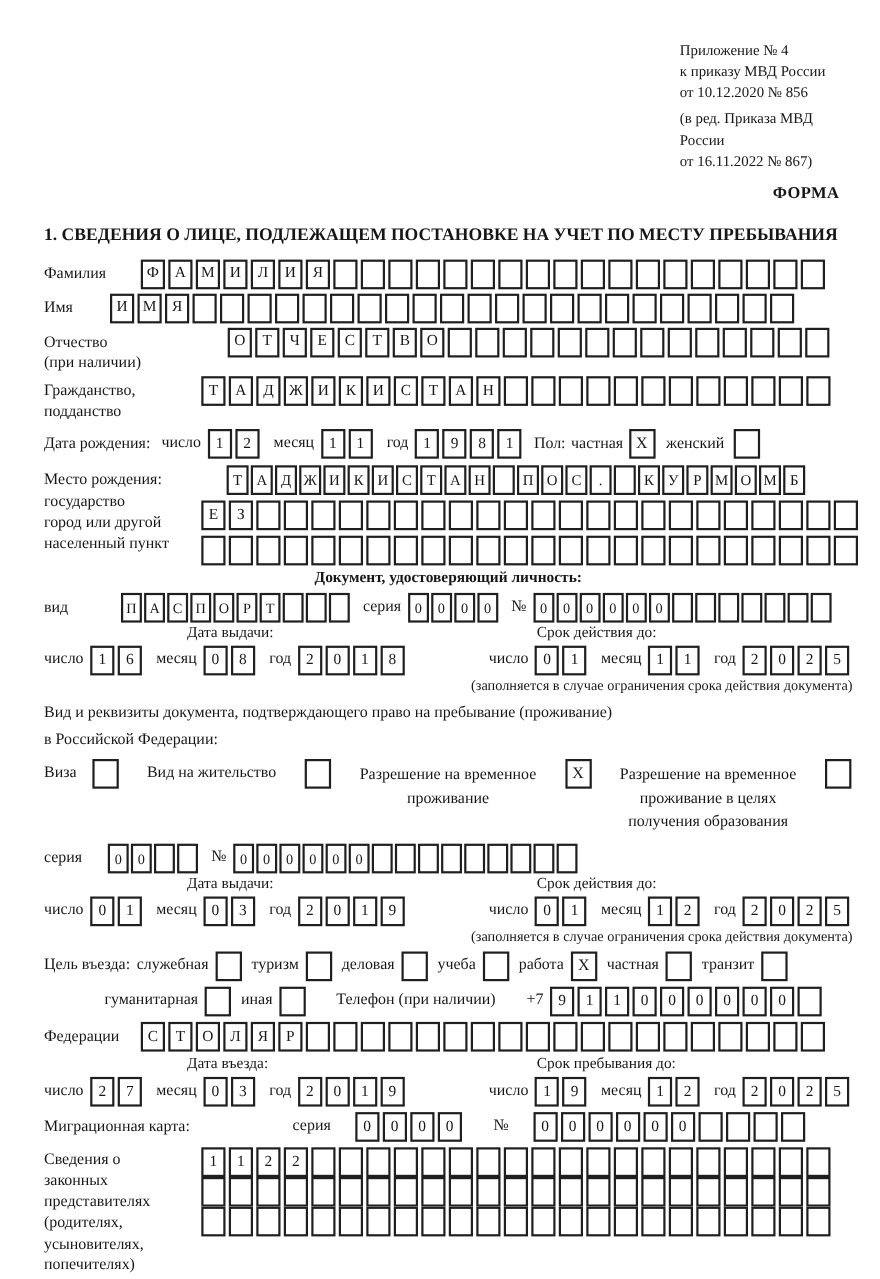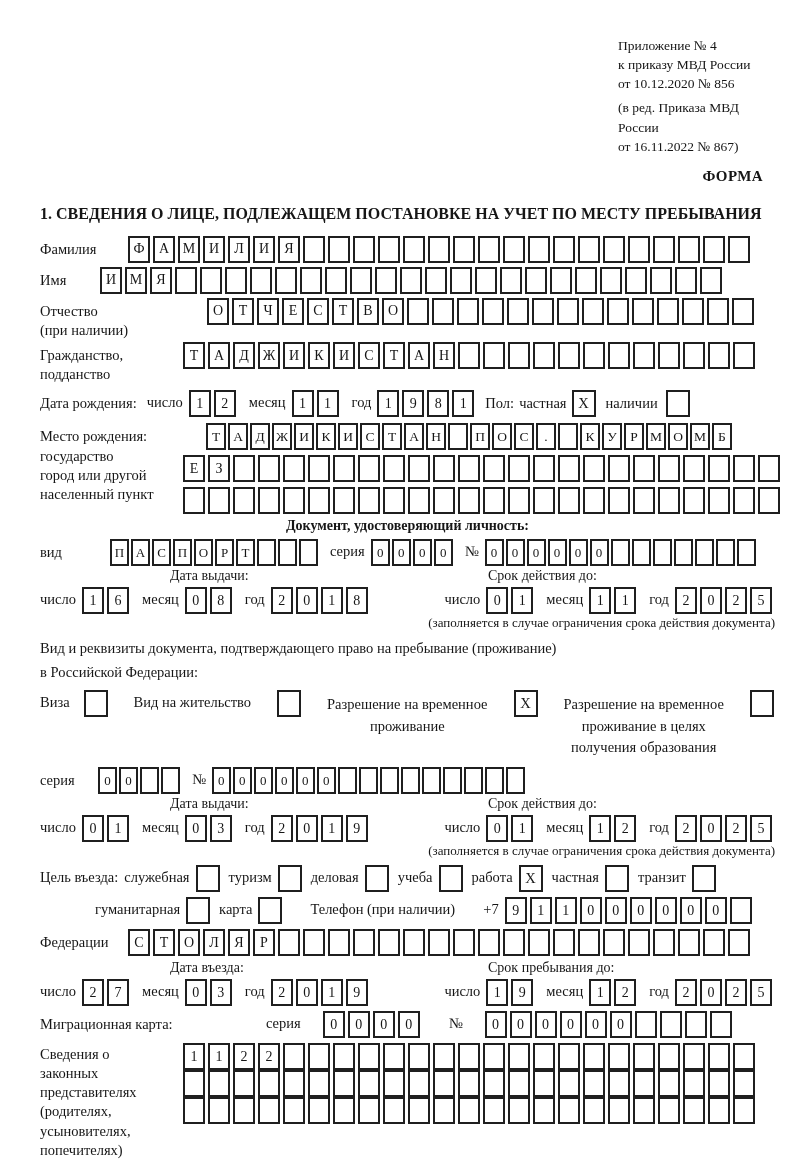--- a/index.html
+++ b/index.html
@@ -207,21 +207,21 @@
     <span class="unit">год</span>
     <span class="boxes">
         <span class="cell">1</span>
         <span class="cell">9</span>
         <span class="cell">8</span>
         <span class="cell">1</span>
       </span>
     <span class="lbl" style="margin-left:8px;">Пол:</span>
     <span class="lbl" style="margin-left:5px;margin-right:5px;">частная</span>
     <span class="cb">X</span>
-    <span class="lbl" style="margin-left:10px;margin-right:8px;">наличии</span>
+    <span class="lbl" style="margin-left:10px;margin-right:8px;">женский</span>
     <span class="cb"></span>
   </div>
 
   <div class="row" style="margin-bottom:2px;">
     <span class="lbl w143 mult">Место рождения:
 государство
 город или другой
 населенный пункт</span>
     <span>
       <span class="boxes sm" style="margin-left:23px;margin-bottom:5px;">
@@ -497,21 +497,21 @@
     <span class="cb">X</span>
     <span class="plbl gap">частная</span>
     <span class="cb"></span>
     <span class="plbl gap">транзит</span>
     <span class="cb"></span>
   </div>
 
   <div class="purpose-row">
     <span class="plbl" style="margin-left:55px;">гуманитарная</span>
     <span class="cb"></span>
-    <span class="plbl gap">карта</span>
+    <span class="plbl gap">иная</span>
     <span class="cb"></span>
     <span class="plbl" style="margin-left:28px;">Телефон (при наличии)</span>
     <span class="plbl" style="margin-left:22px;">+7</span>
     <span class="boxes">
         <span class="cell">9</span>
         <span class="cell">1</span>
         <span class="cell">1</span>
         <span class="cell">0</span>
         <span class="cell">0</span>
         <span class="cell">0</span>

